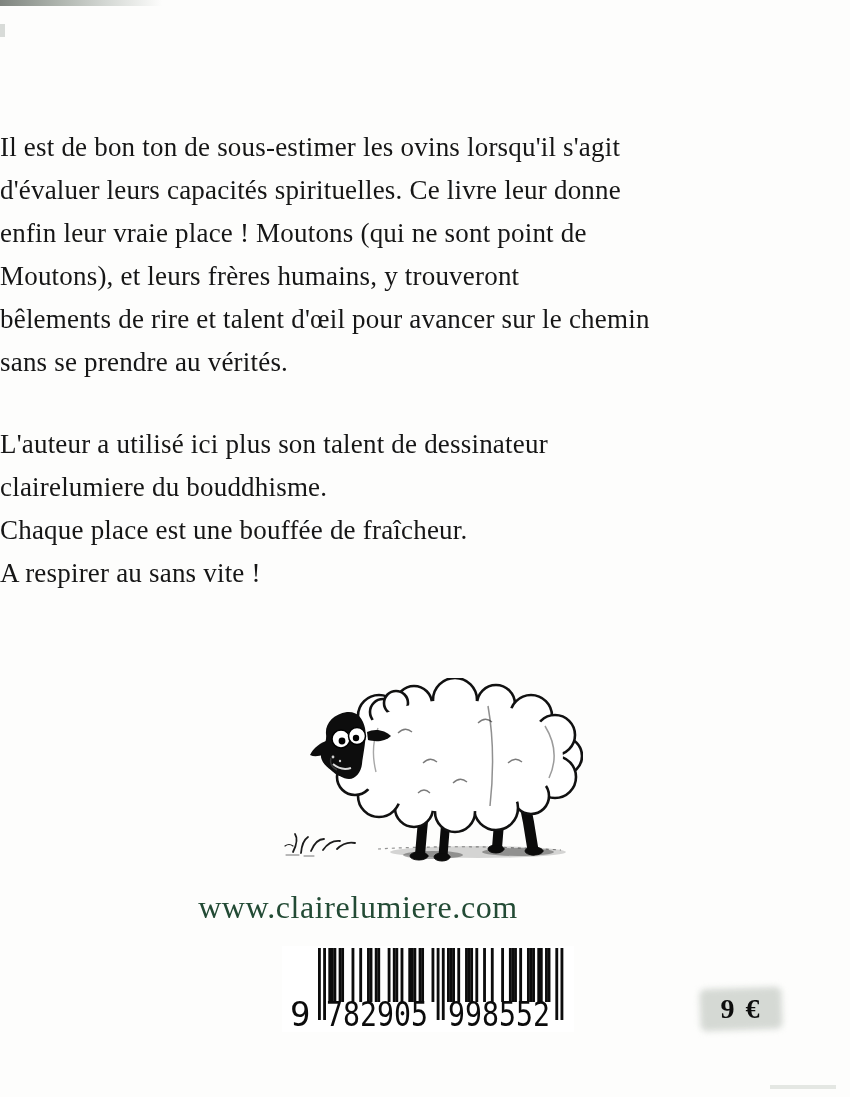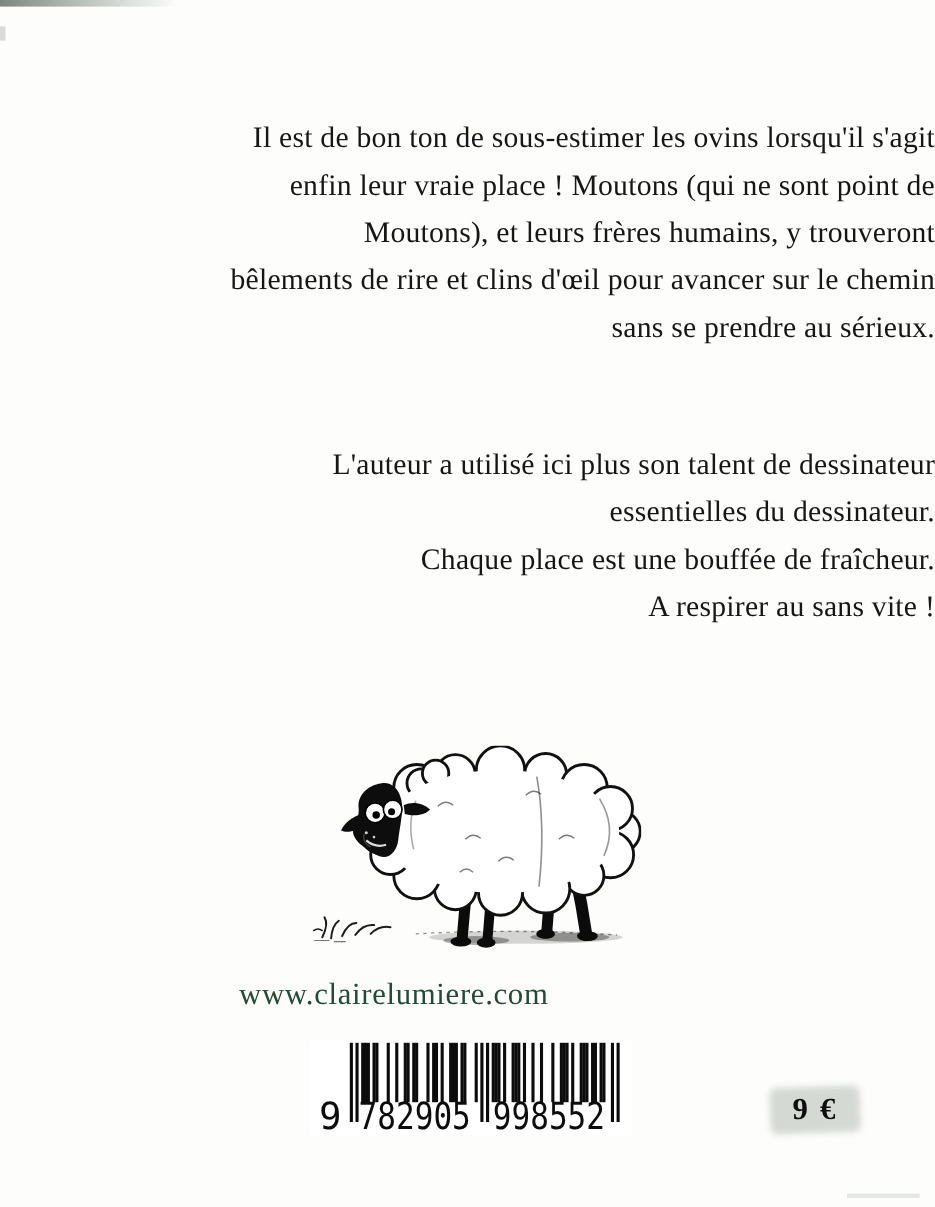--- a/index.html
+++ b/index.html
@@ -7,29 +7,29 @@
     position:relative;width:850px;height:1097px;background:#fdfdfc;
     font-family:"Liberation Serif",serif;color:#161616;overflow:hidden;
   }
   .scan-strip{
     position:absolute;left:0;top:0;width:162px;height:6px;opacity:.8;
     background:linear-gradient(90deg,#5f665f 0%,#98a098 35%,#c9cec9 65%,rgba(255,255,255,0) 100%);
   }
   .edge-mark{position:absolute;left:0;top:24px;width:5px;height:13px;background:#b9c0ba;opacity:.55;}
   .bottom-speck{position:absolute;left:770px;top:1085px;width:66px;height:4px;background:#d9ddd9;opacity:.7;}
   .para{
-    position:absolute;left:0;width:850px;text-align:right;
-    font-size:27px;line-height:43px;letter-spacing:.2px;
+    position:absolute;left:0;width:850px;text-align:left;
+    font-size:27px;line-height:43px;letter-spacing:.2px;margin-top:22px;
   }
   .p1{top:104px;}
   .p2{top:401px;}
   .para em{font-style:italic;}
   .website{
     position:absolute;top:889px;left:0;width:716px;text-align:center;
-    font-size:28px;letter-spacing:.6px;color:#234b35;
+    font-size:32px;letter-spacing:.6px;color:#234b35;
   }
   .barcode{position:absolute;left:282px;top:946px;width:292px;height:86px;background:#fff;}
   .barcode svg{display:block;width:100%;height:100%;}
   .price{
     position:absolute;left:698px;top:986px;width:86px;height:46px;
     display:flex;align-items:center;justify-content:center;
   }
   .price::before{
     content:"";position:absolute;inset:2px;background:#d5d9d4;border-radius:6px;
     filter:blur(3px);transform:rotate(-2deg);
@@ -43,29 +43,30 @@
 <body>
 
 <div class="page">
 
   <div class="scan-strip"></div>
   <div class="edge-mark"></div>
   <div class="bottom-speck"></div>
 
   <div class="para p1">
     <div class="line">Il est de bon ton de sous-estimer les ovins lorsqu'il s'agit</div>
+    <div class="line">d'évaluer leurs capacités spirituelles. Ce livre leur donne</div>
     <div class="line">enfin leur vraie place ! Moutons (qui ne sont point de</div>
     <div class="line">Moutons), et leurs frères humains, y trouveront</div>
-    <div class="line">bêlements de rire et clins d'œil pour avancer sur le chemin</div>
-    <div class="line">sans se prendre au sérieux.</div>
+    <div class="line">bêlements de rire et talent d'œil pour avancer sur le chemin</div>
+    <div class="line">sans se prendre au vérités.</div>
   </div>
 
   <div class="para p2">
     <div class="line">L'auteur a utilisé ici plus son talent de dessinateur</div>
-    <div class="line">essentielles du dessinateur.</div>
+    <div class="line">clairelumiere du bouddhisme.</div>
     <div class="line">Chaque place est une bouffée de fraîcheur.</div>
     <div class="line">A respirer au sans vite !</div>
   </div>
 
   <svg class="sheep" viewBox="0 0 300 190" xmlns="http://www.w3.org/2000/svg">
     <g>
       <ellipse cx="195" cy="174" rx="88" ry="6" fill="#000" opacity="0.16"></ellipse>
       <ellipse cx="150" cy="177" rx="30" ry="4" fill="#000" opacity="0.32"></ellipse>
       <ellipse cx="235" cy="174" rx="36" ry="4" fill="#000" opacity="0.32"></ellipse>
       <path d="M95,171 Q180,166 278,172" stroke="#2a2a2a" stroke-width="1.2" stroke-dasharray="3,4" fill="none" opacity="0.5"></path>

